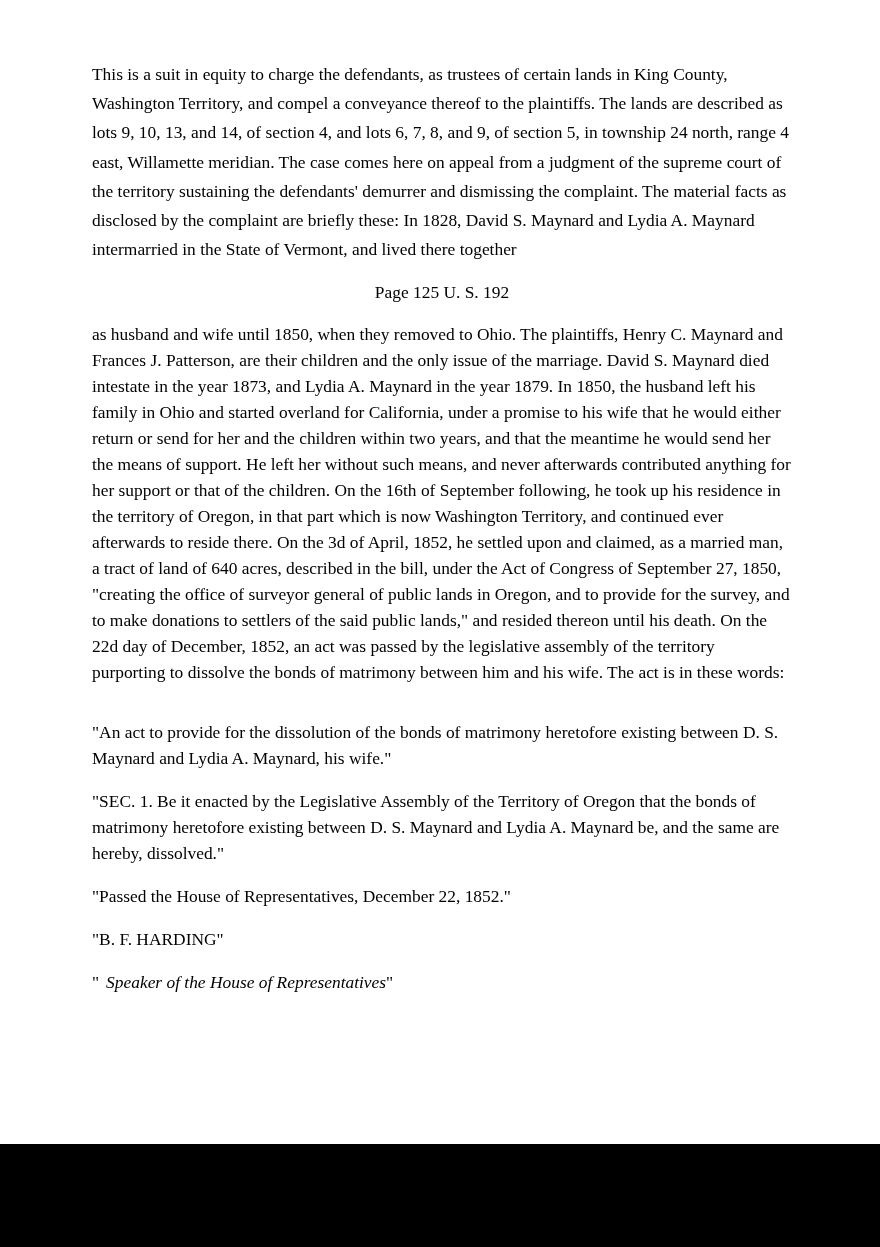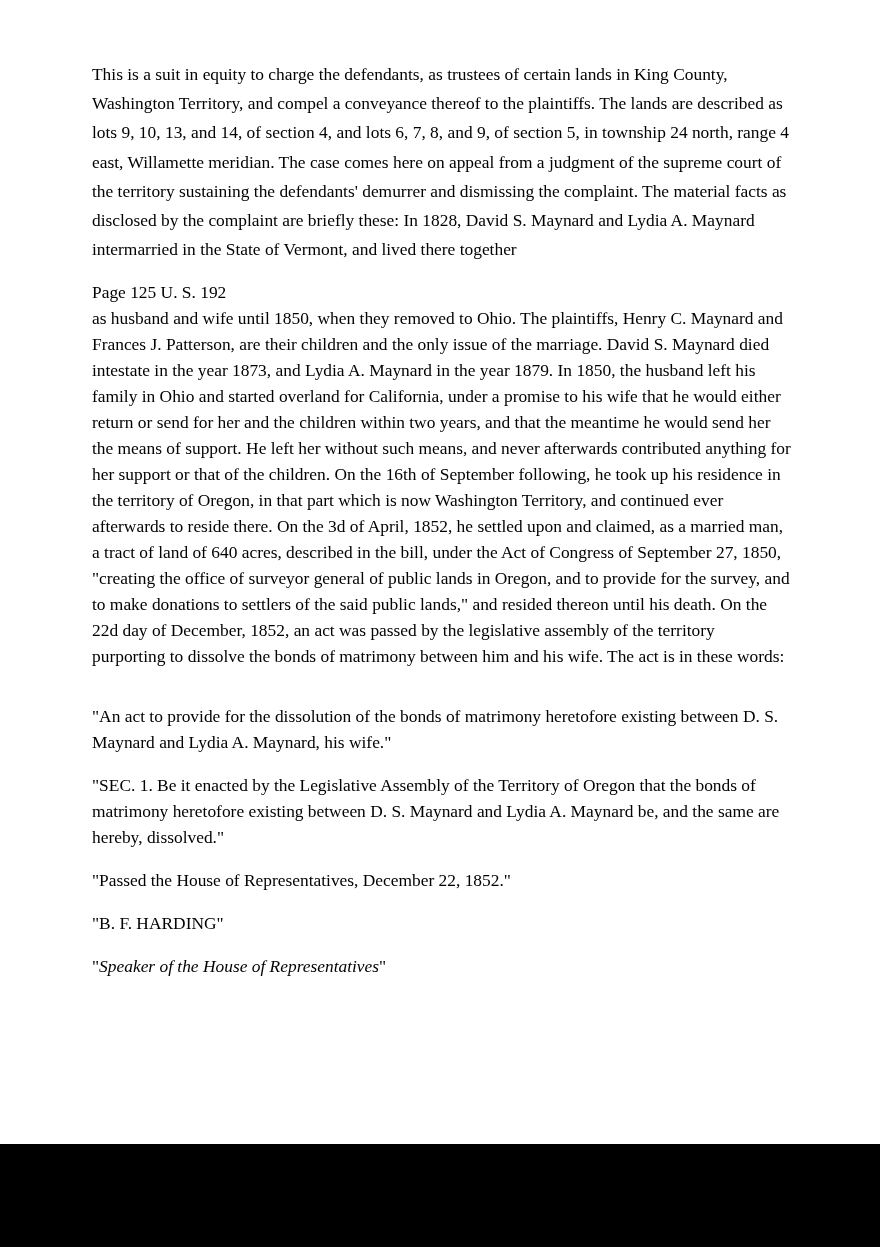--- a/index.html
+++ b/index.html
@@ -36,33 +36,36 @@
     line-height: 26px;
     text-align: left;
     color: #010101;
     -webkit-font-smoothing: antialiased;
   }
   .lead {
     line-height: 29.2px;
     margin-bottom: 15px;
   }
   .pageref {
+    margin-bottom: 16px;
     margin-top: 0;
+    text-align: center;
   }
   .body-para {
     margin-bottom: 34px;
   }
   .quote-para {
     margin-bottom: 17px;
   }
   .sig-name {
     margin-bottom: 17px;
   }
   .sig-title i {
     font-style: italic;
+    margin-left: 7px;
   }
   .footer-bar {
     position: absolute;
     left: 0;
     top: 1144px;
     width: 880px;
     height: 103px;
     background: #000000;
   }
 </style>

